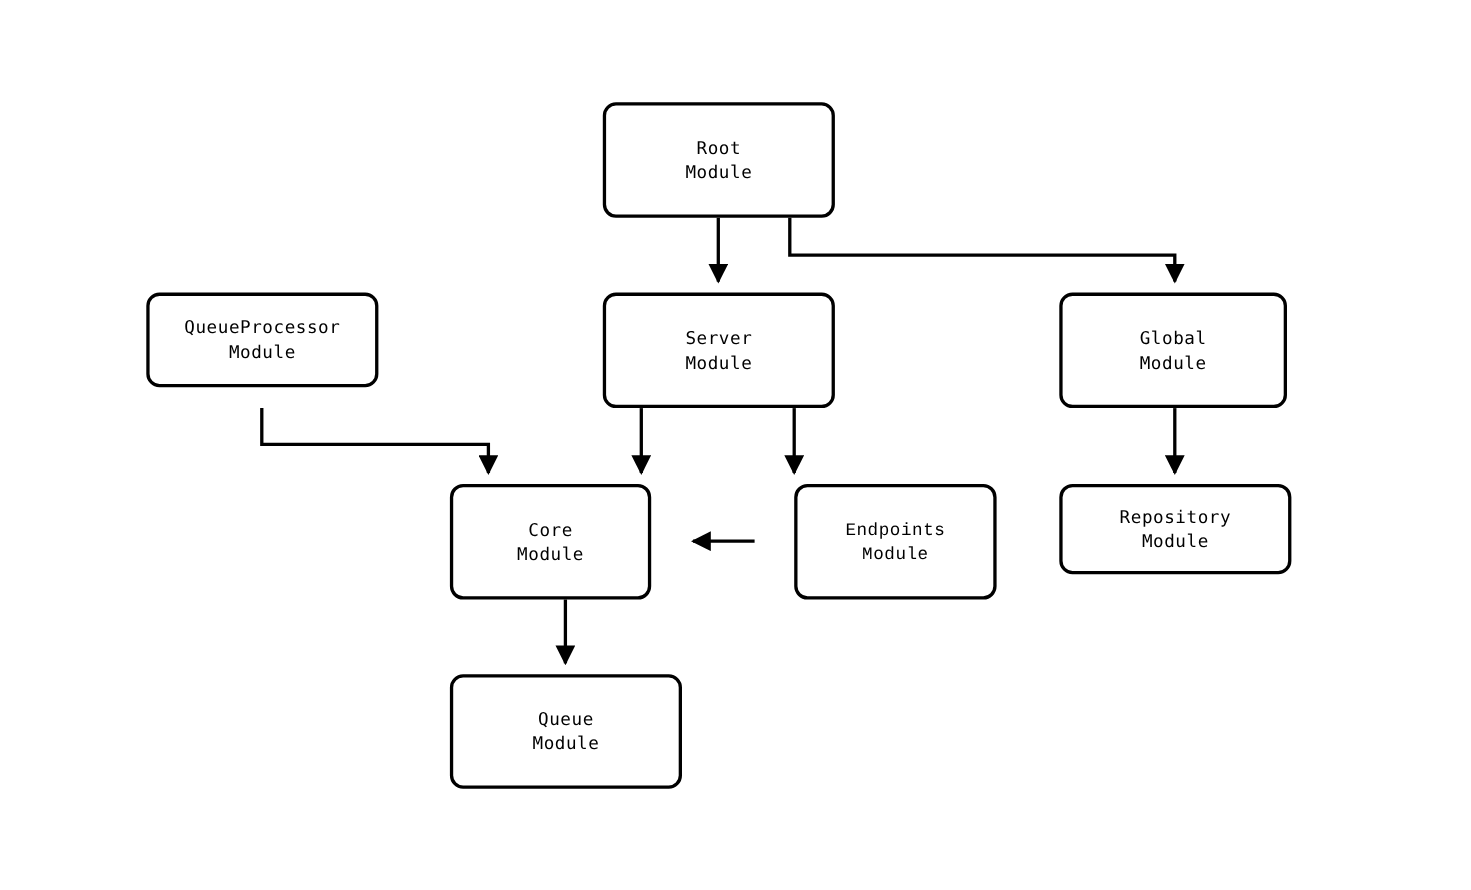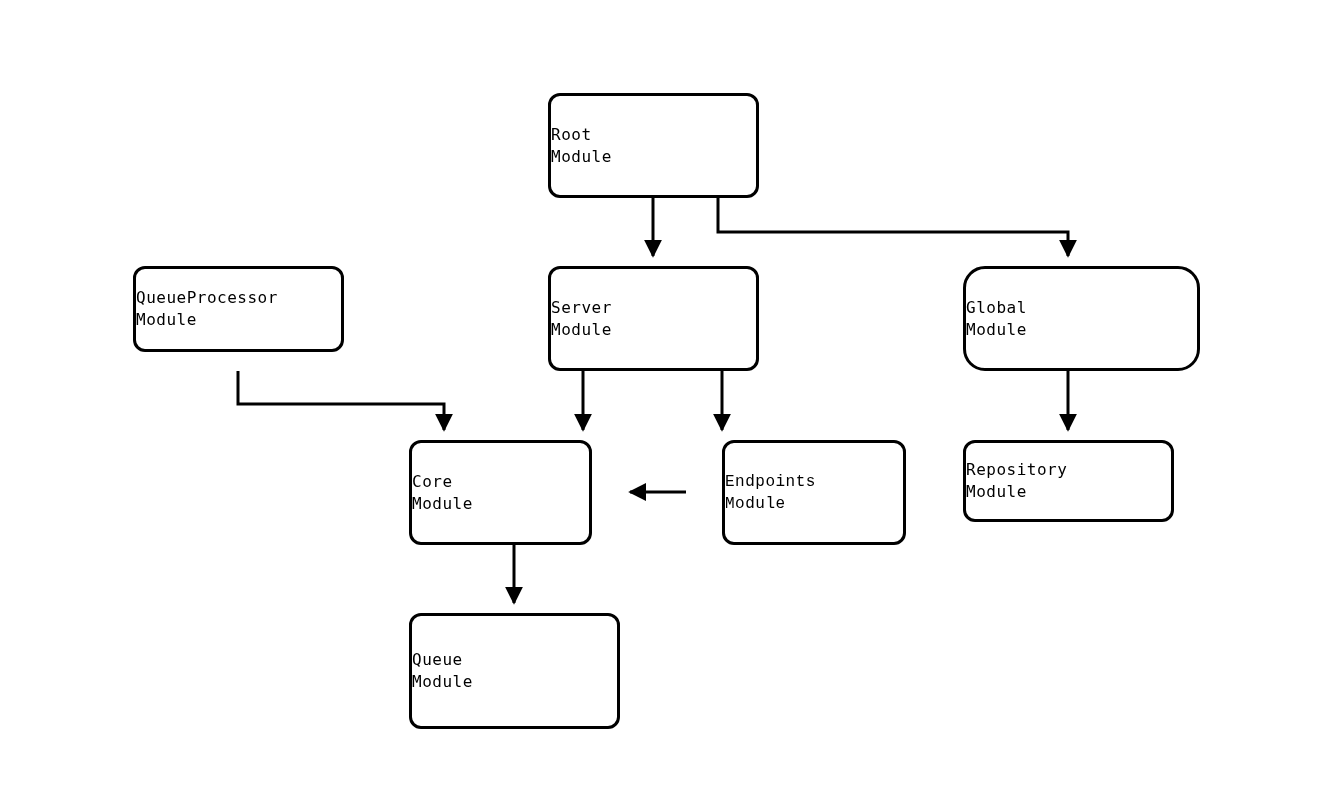--- a/index.html
+++ b/index.html
@@ -26,21 +26,21 @@
     height: 809px;
   }
   .node {
     position: absolute;
     box-sizing: border-box;
     border: 3px solid #000000;
     border-radius: 12px;
     background: #ffffff;
     display: flex;
     flex-direction: column;
-    align-items: flex-start;
+    align-items: center;
     justify-content: center;
     font-family: "DejaVu Sans Mono", monospace;
     font-size: 16px;
     line-height: 22px;
     color: #000000;
     text-align: center;
     letter-spacing: 0.5px;
   }
   .node .line1, .node .line2 {
     display: block;
@@ -78,38 +78,38 @@
   <div class="node" style="left:133px;top:266px;width:211px;height:86px;">
     <span class="line1">QueueProcessor</span>
     <span class="line2">Module</span>
   </div>
 
   <div class="node" style="left:548px;top:266px;width:211px;height:105px;">
     <span class="line1">Server</span>
     <span class="line2">Module</span>
   </div>
 
-  <div class="node" style="left:963px;top:266px;width:237px;height:105px;border-radius:22px;">
+  <div class="node" style="left:963px;top:266px;width:207px;height:105px;">
     <span class="line1">Global</span>
     <span class="line2">Module</span>
   </div>
 
   <div class="node" style="left:409px;top:440px;width:183px;height:105px;">
     <span class="line1">Core</span>
     <span class="line2">Module</span>
   </div>
 
   <div class="node" style="left:722px;top:440px;width:184px;height:105px;font-family:Liberation Mono, monospace;">
     <span class="line1">Endpoints</span>
     <span class="line2">Module</span>
   </div>
 
   <div class="node" style="left:963px;top:440px;width:211px;height:82px;">
     <span class="line1">Repository</span>
     <span class="line2">Module</span>
   </div>
 
-  <div class="node" style="left:409px;top:613px;width:211px;height:116px;">
+  <div class="node" style="left:409px;top:613px;width:211px;height:104px;">
     <span class="line1">Queue</span>
     <span class="line2">Module</span>
   </div>
 
 </div>
 
 </body></html>

